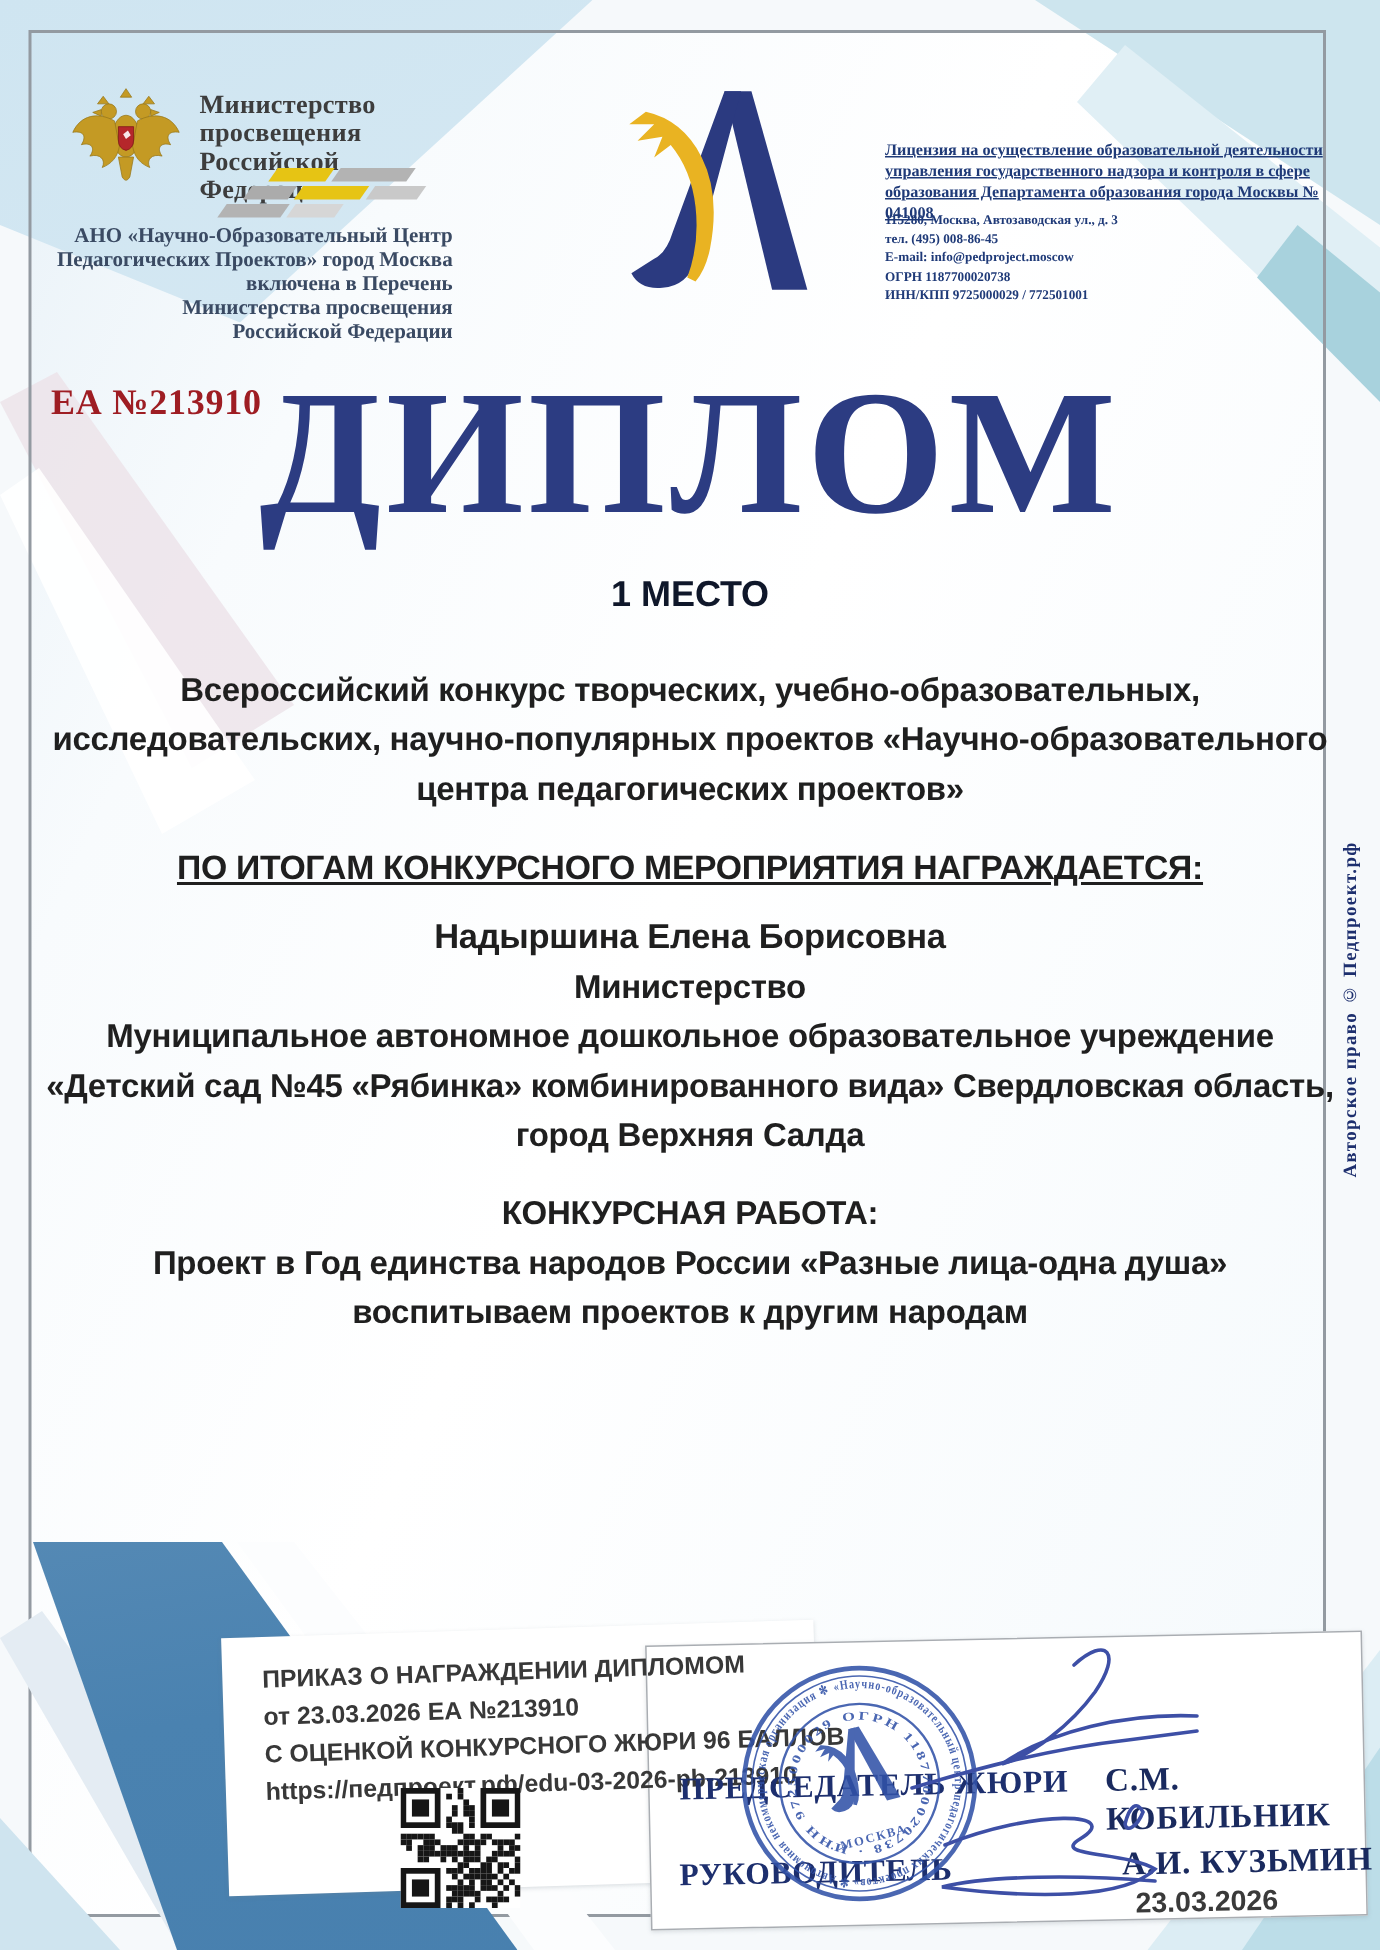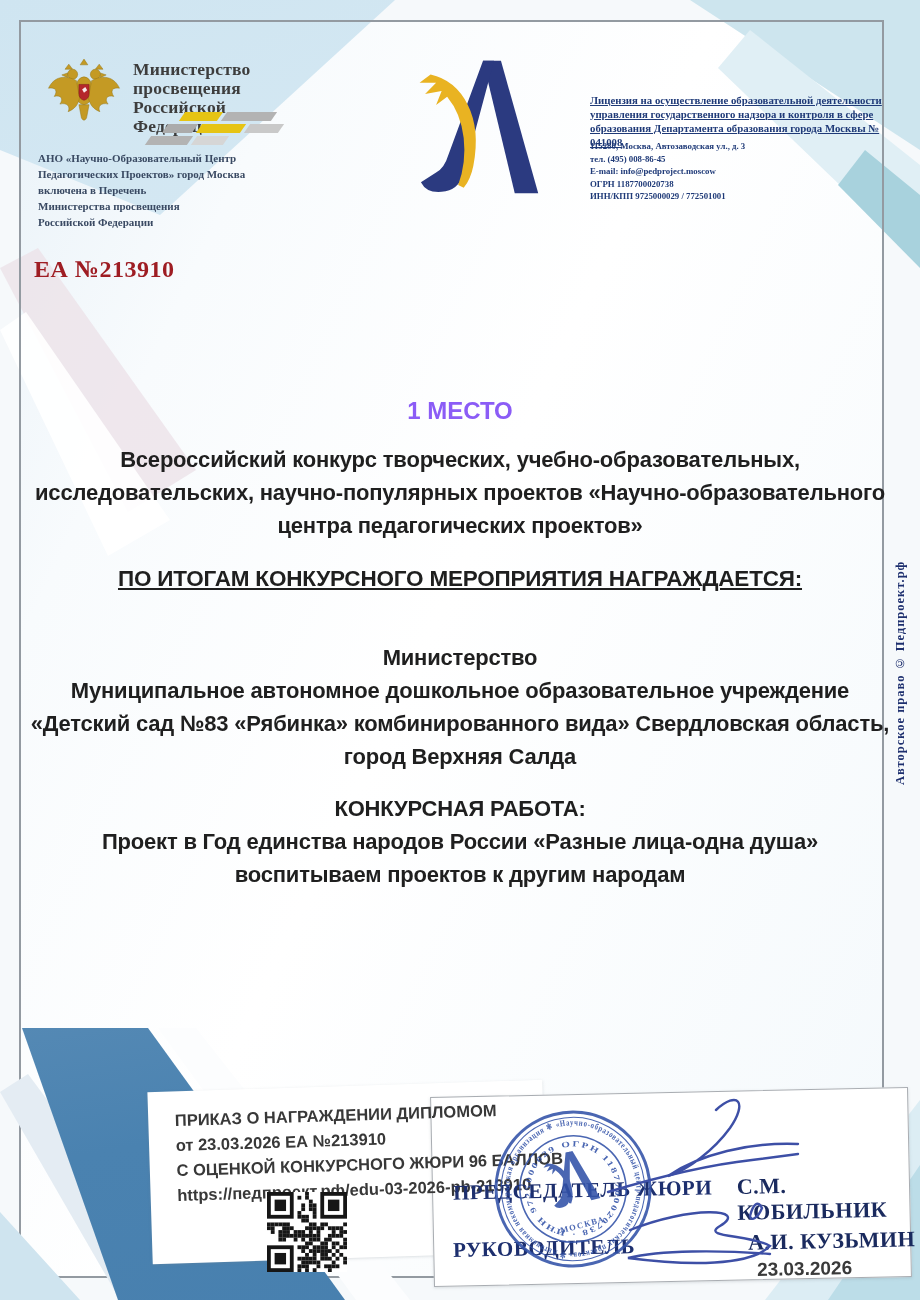--- a/index.html
+++ b/index.html
@@ -27,32 +27,32 @@
   .d-br2{clip-path:polygon(920px 1165px,920px 1300px,828px 1300px);background:#bcdde8;}
   .frame{position:absolute;left:19px;top:20px;width:861px;height:1254px;
          border:2px solid #939aa1;pointer-events:none;}
   
   .serif{font-family:"Liberation Serif","DejaVu Serif",serif;}
   .ministry-name{left:133px;top:60px;font-weight:bold;font-size:17.5px;line-height:19px;
          color:#3d3d3d;white-space:pre-line;letter-spacing:.2px;}
   .stripes{left:148px;top:112px;}
   .stripes .row{display:flex;gap:4px;margin-bottom:3px;}
   .stripes .bar{height:9px;transform:skewX(-35deg);}
-  .min-note{left:38px;top:150px;font-weight:bold;font-size:11px;line-height:16px;
-         color:#3a4a63;white-space:pre-line;}
+  .min-note{left:38px;top:150px;font-weight:bold;font-size:14px;line-height:16px;
+         color:#3a4a63;white-space:pre-line;text-align:right;}
   .license{left:590px;top:93px;width:306px;font-weight:bold;font-size:10.8px;line-height:14px;
          color:#1f3a78;white-space:pre-line;text-decoration:underline;}
   .contacts{left:590px;top:140px;font-weight:bold;font-size:8.8px;line-height:12.5px;
          color:#1f3a78;white-space:pre-line;}
   .org-name{left:0;right:0;top:213px;text-align:center;font-weight:bold;font-size:13px;
          line-height:16px;color:#2b3a80;letter-spacing:.3px;white-space:pre-line;}
   .serial{left:34px;top:256px;font-weight:bold;font-size:24px;color:#9e1d23;letter-spacing:.5px;}
   .title{left:0;right:0;top:243px;text-align:center;font-weight:bold;font-size:118px;
          line-height:1.0;color:#2c3c82;letter-spacing:3px;}
-  .place{left:0;right:0;top:397px;text-align:center;font-weight:bold;font-size:24px;color:#8b5cf6;}
+  .place{left:0;right:0;top:383px;text-align:center;font-weight:bold;font-size:24px;color:#0f172a;}
   .body-par{left:0;right:0;text-align:center;font-weight:bold;font-size:22px;line-height:33px;
          color:#1f1f1f;white-space:pre-line;letter-spacing:-.2px;}
   .contest{top:443px;}
   .award-h{top:562px;font-size:22.5px;text-decoration:underline;}
   .recipient{top:608px;font-size:23px;}
   .position{top:641px;}
   .institution{top:674px;}
   .work-h{top:792px;}
   .work-t{top:825px;}
   
@@ -166,29 +166,31 @@
 управления государственного надзора и контроля в сфере
 образования Департамента образования города Москвы № 041008</div>
   <div class="abs serif contacts">115280, Москва, Автозаводская ул., д. 3
 тел. (495) 008-86-45
 E-mail: info@pedproject.moscow
 ОГРН 1187700020738
 ИНН/КПП 9725000029 / 772501001</div>
 
 
   <div class="abs serif serial">ЕА №213910</div>
+  <div class="abs serif title">ДИПЛОМ</div>
 
   <div class="abs place">1 МЕСТО</div>
   <div class="abs body-par contest">Всероссийский конкурс творческих, учебно-образовательных,
 исследовательских, научно-популярных проектов «Научно-образовательного
 центра педагогических проектов»</div>
   <div class="abs body-par award-h">ПО ИТОГАМ КОНКУРСНОГО МЕРОПРИЯТИЯ НАГРАЖДАЕТСЯ:</div>
+  <div class="abs body-par recipient">Надыршина Елена Борисовна</div>
   <div class="abs body-par position">Министерство</div>
   <div class="abs body-par institution">Муниципальное автономное дошкольное образовательное учреждение
-«Детский сад №83 «Рябинка» комбинированного вида» Свердловская область,
+«Детский сад №45 «Рябинка» комбинированного вида» Свердловская область,
 город Верхняя Салда</div>
   <div class="abs body-par work-h">КОНКУРСНАЯ РАБОТА:</div>
   <div class="abs body-par work-t">Проект в Год единства народов России «Разные лица-одна душа»
 воспитываем проектов к другим народам</div>
 
   <div class="panel panel-l"></div>
   <div class="panel panel-r"></div>
 
   <div class="abs order">ПРИКАЗ О НАГРАЖДЕНИИ ДИПЛОМОМ
 от 23.03.2026 ЕА №213910

